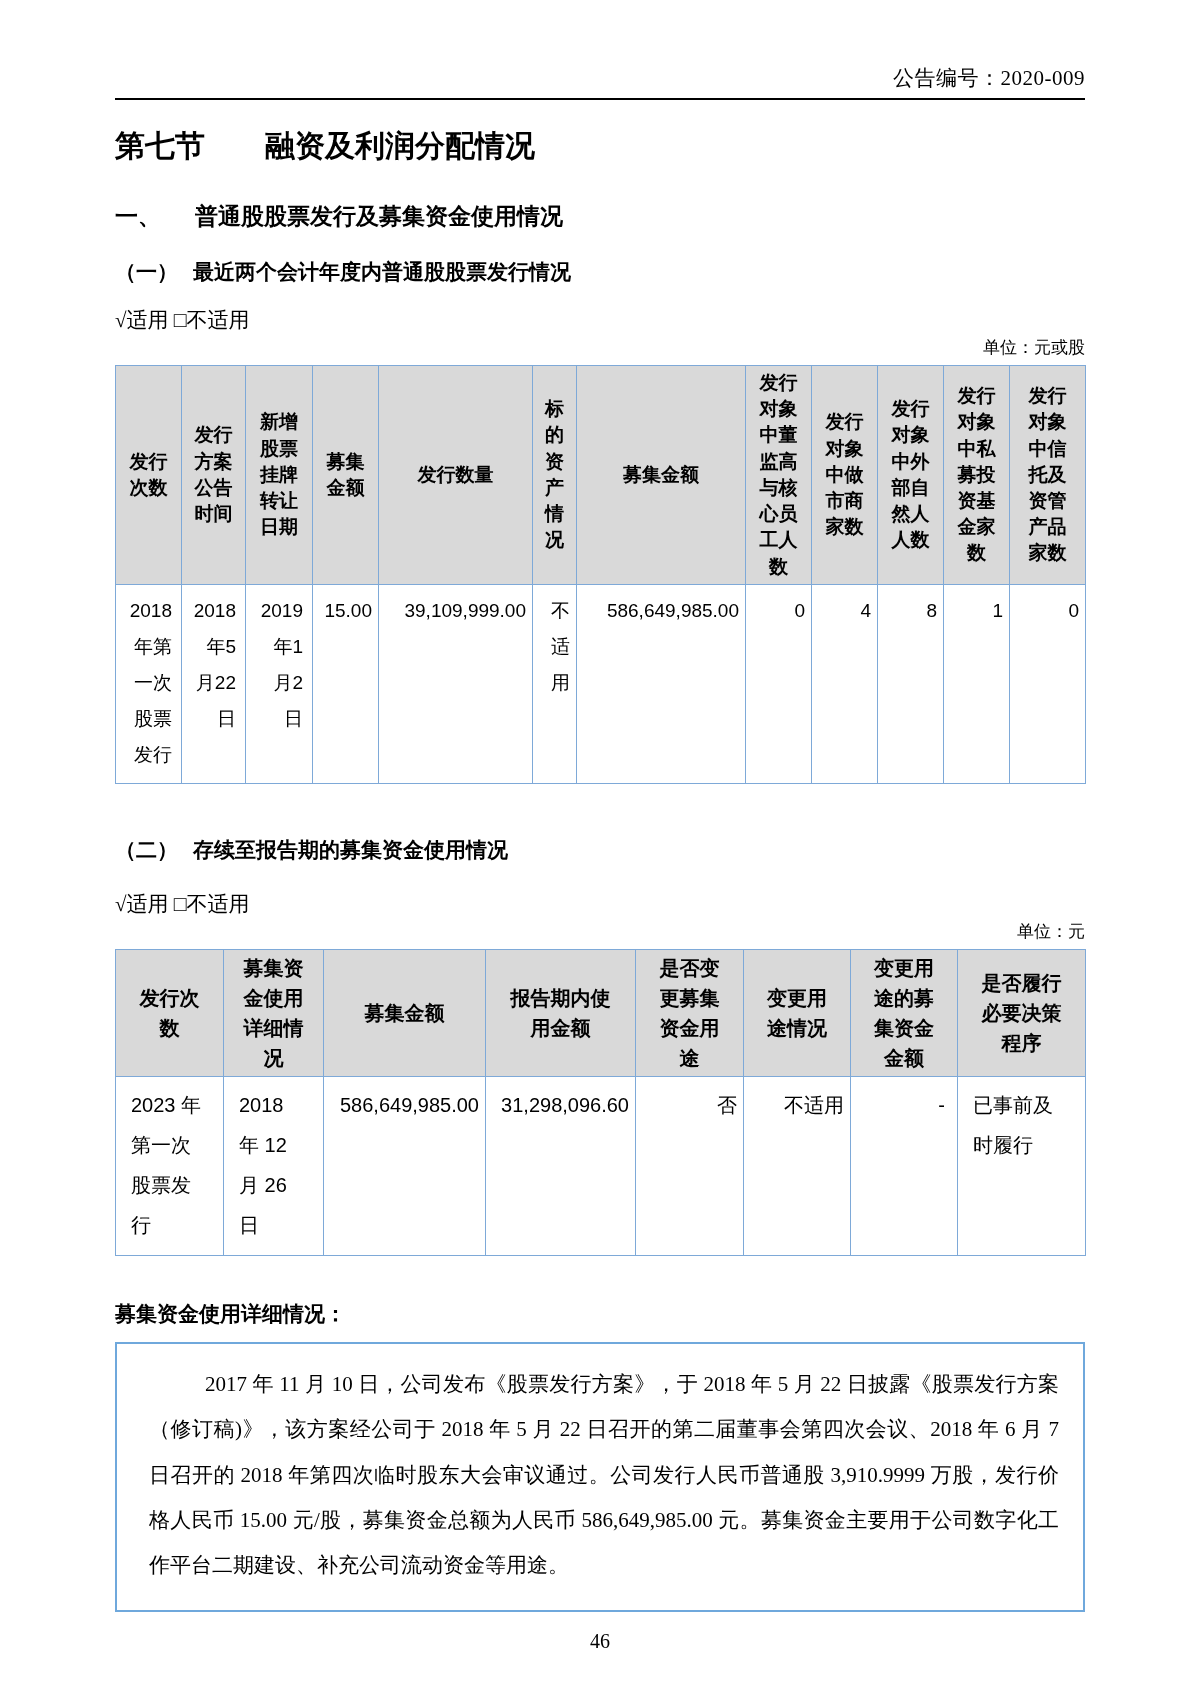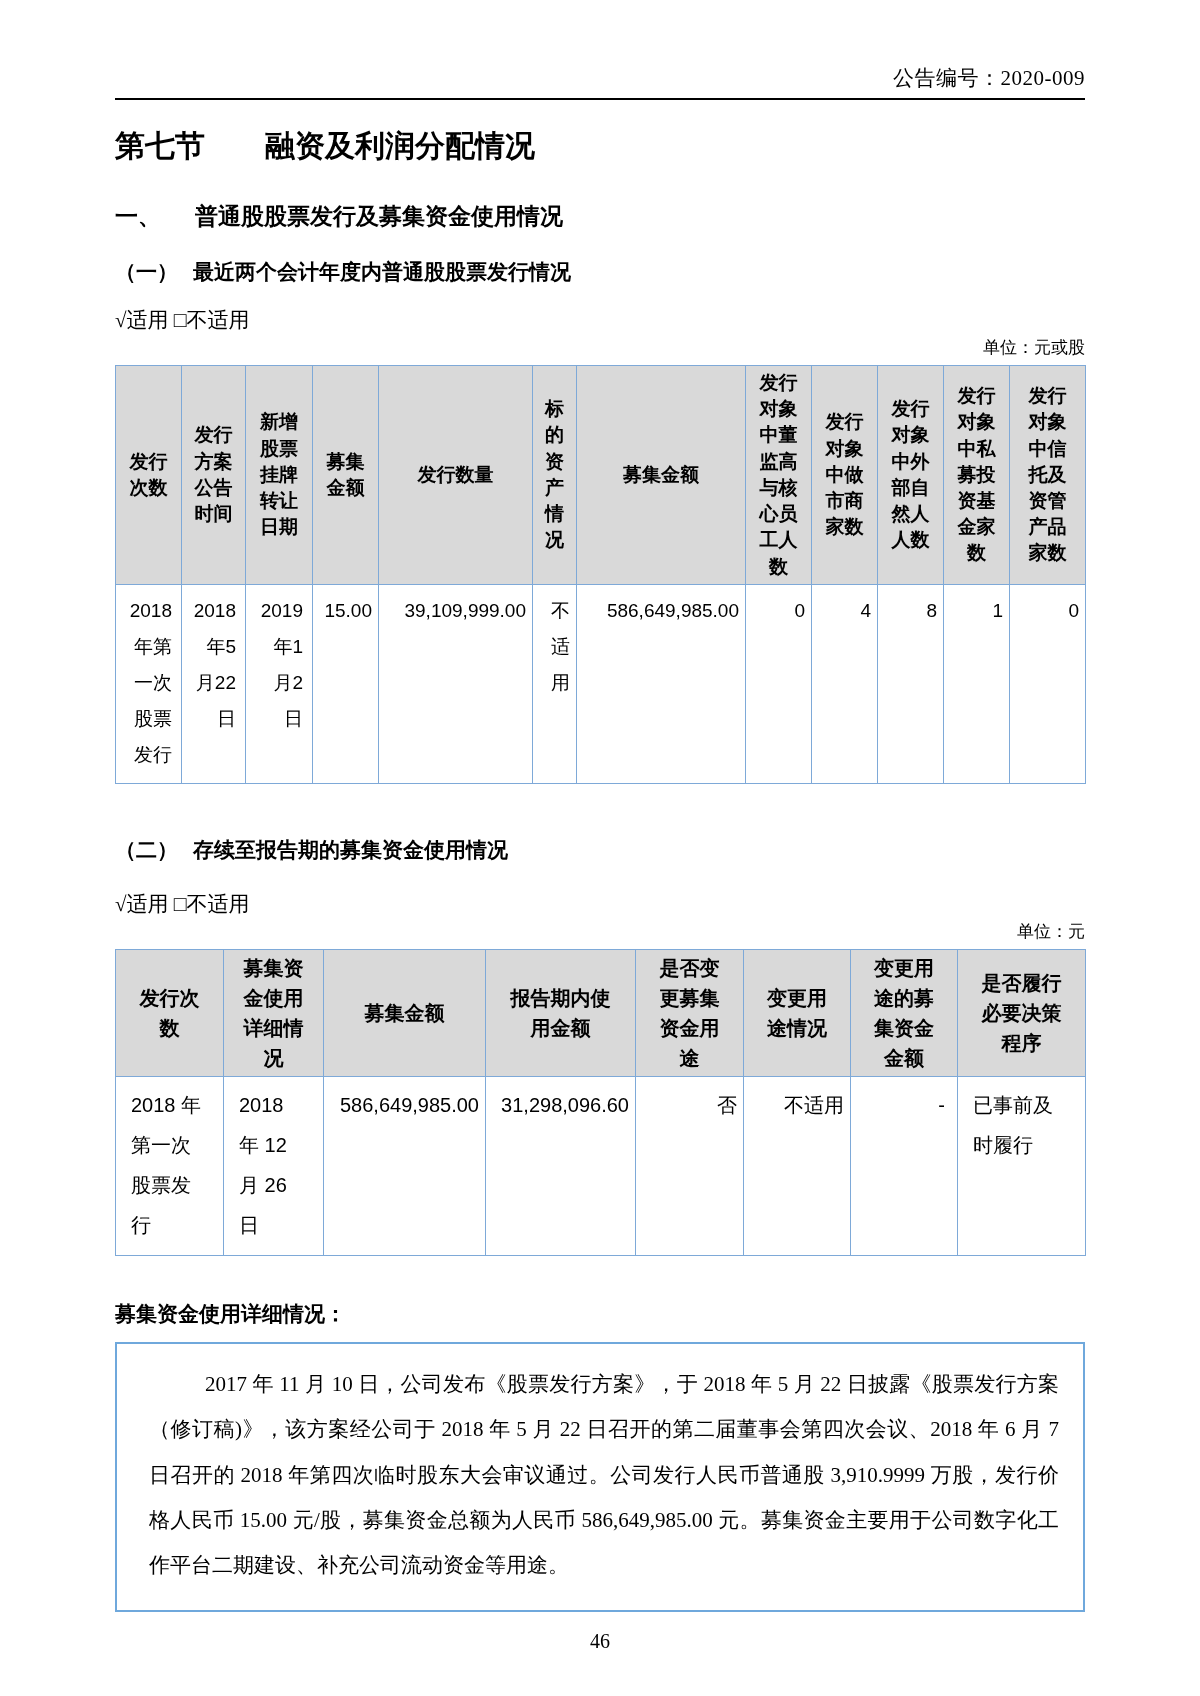--- a/index.html
+++ b/index.html
@@ -160,21 +160,21 @@
     <th>发行次数</th>
     <th>募集资金使用详细情况</th>
     <th>募集金额</th>
     <th>报告期内使用金额</th>
     <th>是否变更募集资金用途</th>
     <th>变更用途情况</th>
     <th>变更用途的募集资金金额</th>
     <th>是否履行必要决策程序</th>
   </tr>
   <tr>
-    <td class="txt">2018 年第一次股票发行</td>
+    <td class="txt">2023 年第一次股票发行</td>
     <td class="txt">2018 年 12 月 26 日</td>
     <td>586,649,985.00</td>
     <td>31,298,096.60</td>
     <td>否</td>
     <td>不适用</td>
     <td class="right">-</td>
     <td class="txt">已事前及时履行</td>
   </tr>
 </tbody>
   </table>

